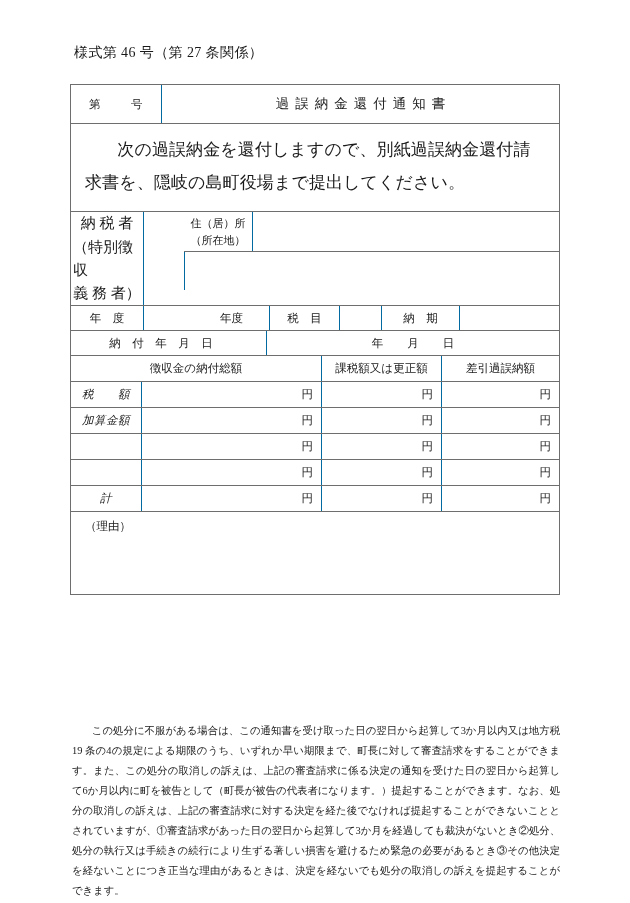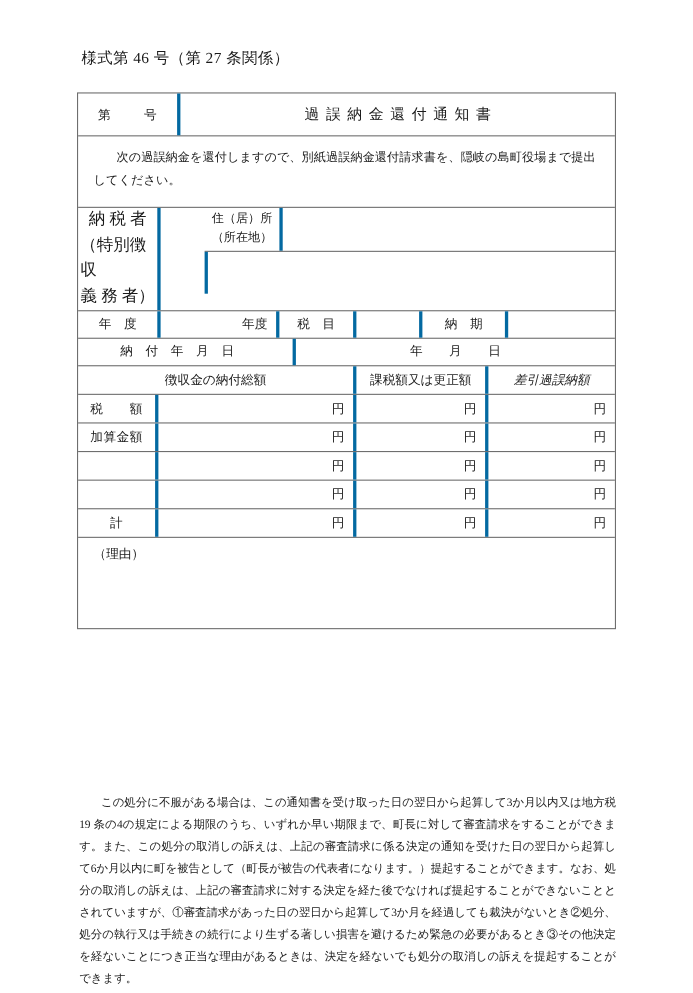--- a/index.html
+++ b/index.html
@@ -41,21 +41,21 @@
     width: 490px;
     border: 1px solid #6e6e6e;
     box-sizing: border-box;
   }
 
   .row {
     display: flex;
     box-sizing: border-box;
   }
   .bt { border-top: 1px solid #6e6e6e; }
-  .bl { border-left: 3px solid #0369a1; }
+  .bl { border-left: 1px solid #0369a1; }
 
   .cell {
     box-sizing: border-box;
     font-size: 11.5px;
     display: flex;
     align-items: center;
     padding: 0 6px;
   }
 
   
@@ -122,21 +122,21 @@
     border: 1px solid #5a5a5a;
     font-size: 10px;
     line-height: 15px;
     text-align: center;
     box-sizing: border-box;
   }
 
   
   .body-para {
     padding: 9px 14px 12px 14px;
-    font-size: 11px;
+    font-size: 17px;
     line-height: 1.95;
     text-indent: 1.9em;
     letter-spacing: 0.1px;
   }
 
   
   .tp-label {
     width: 72px;
     flex-direction: column;
     justify-content: center;
@@ -156,39 +156,39 @@
   }
   .tp-val { flex: 1; }
   .tp-r1 { height: 39px; }
   .tp-r2 { height: 39px; }
   .tp-right-col { flex: 1; flex-direction: column; display: flex; padding-left: 40px; }
 
   
   .yr-row { height: 25px; }
   .yr-a { width: 72px; justify-content: center; }
   .yr-b { width: 108px; justify-content: flex-end; padding-right: 8px; }
-  .yr-c { width: 70px; justify-content: center; }
+  .yr-c { width: 70px; justify-content: center; margin-left: 18px; }
   .yr-d { flex: 1; }
   .yr-e { width: 78px; justify-content: center; margin-left: 12px; }
   .yr-f { width: 100px; }
 
   .pay-row { height: 25px; gap: 15px; }
   .pay-a { width: 180px; justify-content: center; }
   .pay-b { flex: 1; justify-content: center; }
   .pay-b span { margin-left: 24px; }
   .pay-b span:first-child { margin-left: 0; }
 
   
   .amt-head { height: 26px; }
   .amt-h1 { width: 250px; justify-content: center; }
   .amt-h2 { width: 120px; justify-content: center; }
-  .amt-h3 { flex: 1; justify-content: center; font-style: italic; }
+  .amt-h3 { flex: 1; justify-content: center; }
 
   .amt-row { height: 26px; }
-  .amt-label { width: 70px; justify-content: center; letter-spacing: 0.5px; }
+  .amt-label { width: 70px; justify-content: center; letter-spacing: 0.5px; font-style: italic; }
   .amt-c1 { width: 180px; justify-content: flex-end; padding-right: 8px; }
   .amt-c2 { width: 120px; justify-content: flex-end; padding-right: 8px; }
   .amt-c3 { flex: 1; justify-content: flex-end; padding-right: 8px; }
 
   
   .reason {
     height: 82px;
     padding: 7px 14px;
     font-size: 11.5px;
     box-sizing: border-box;

